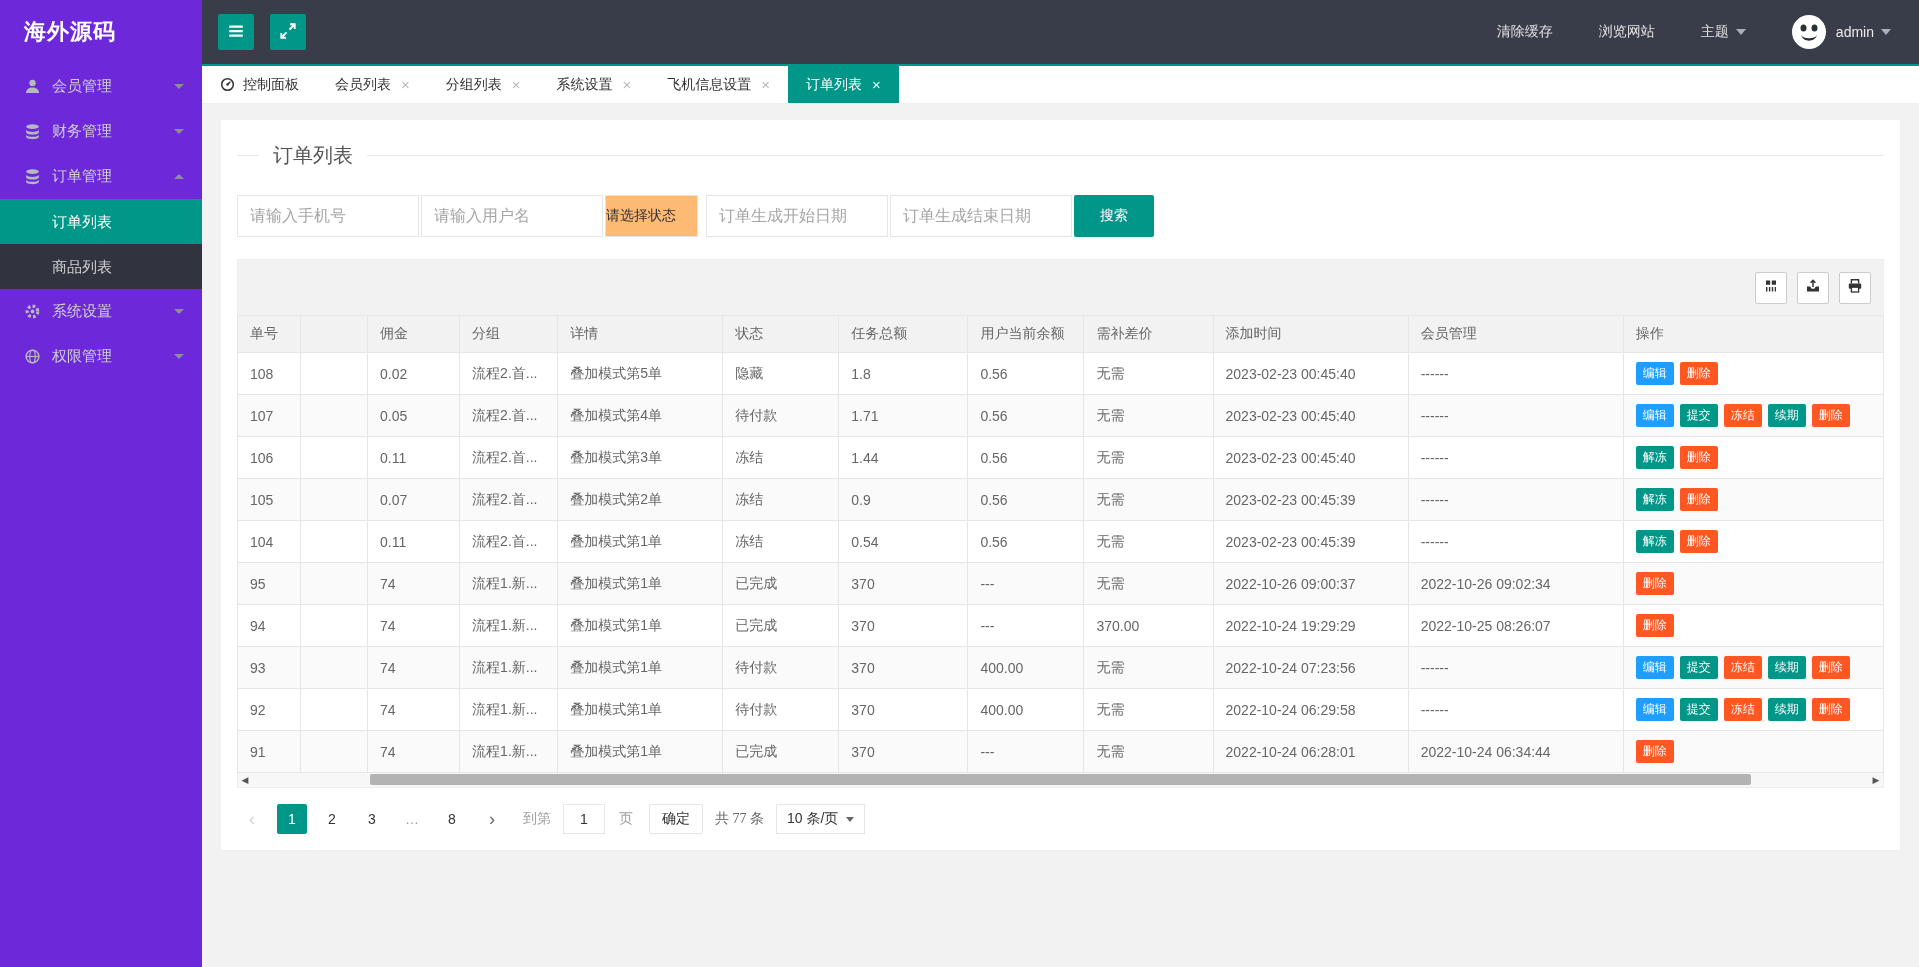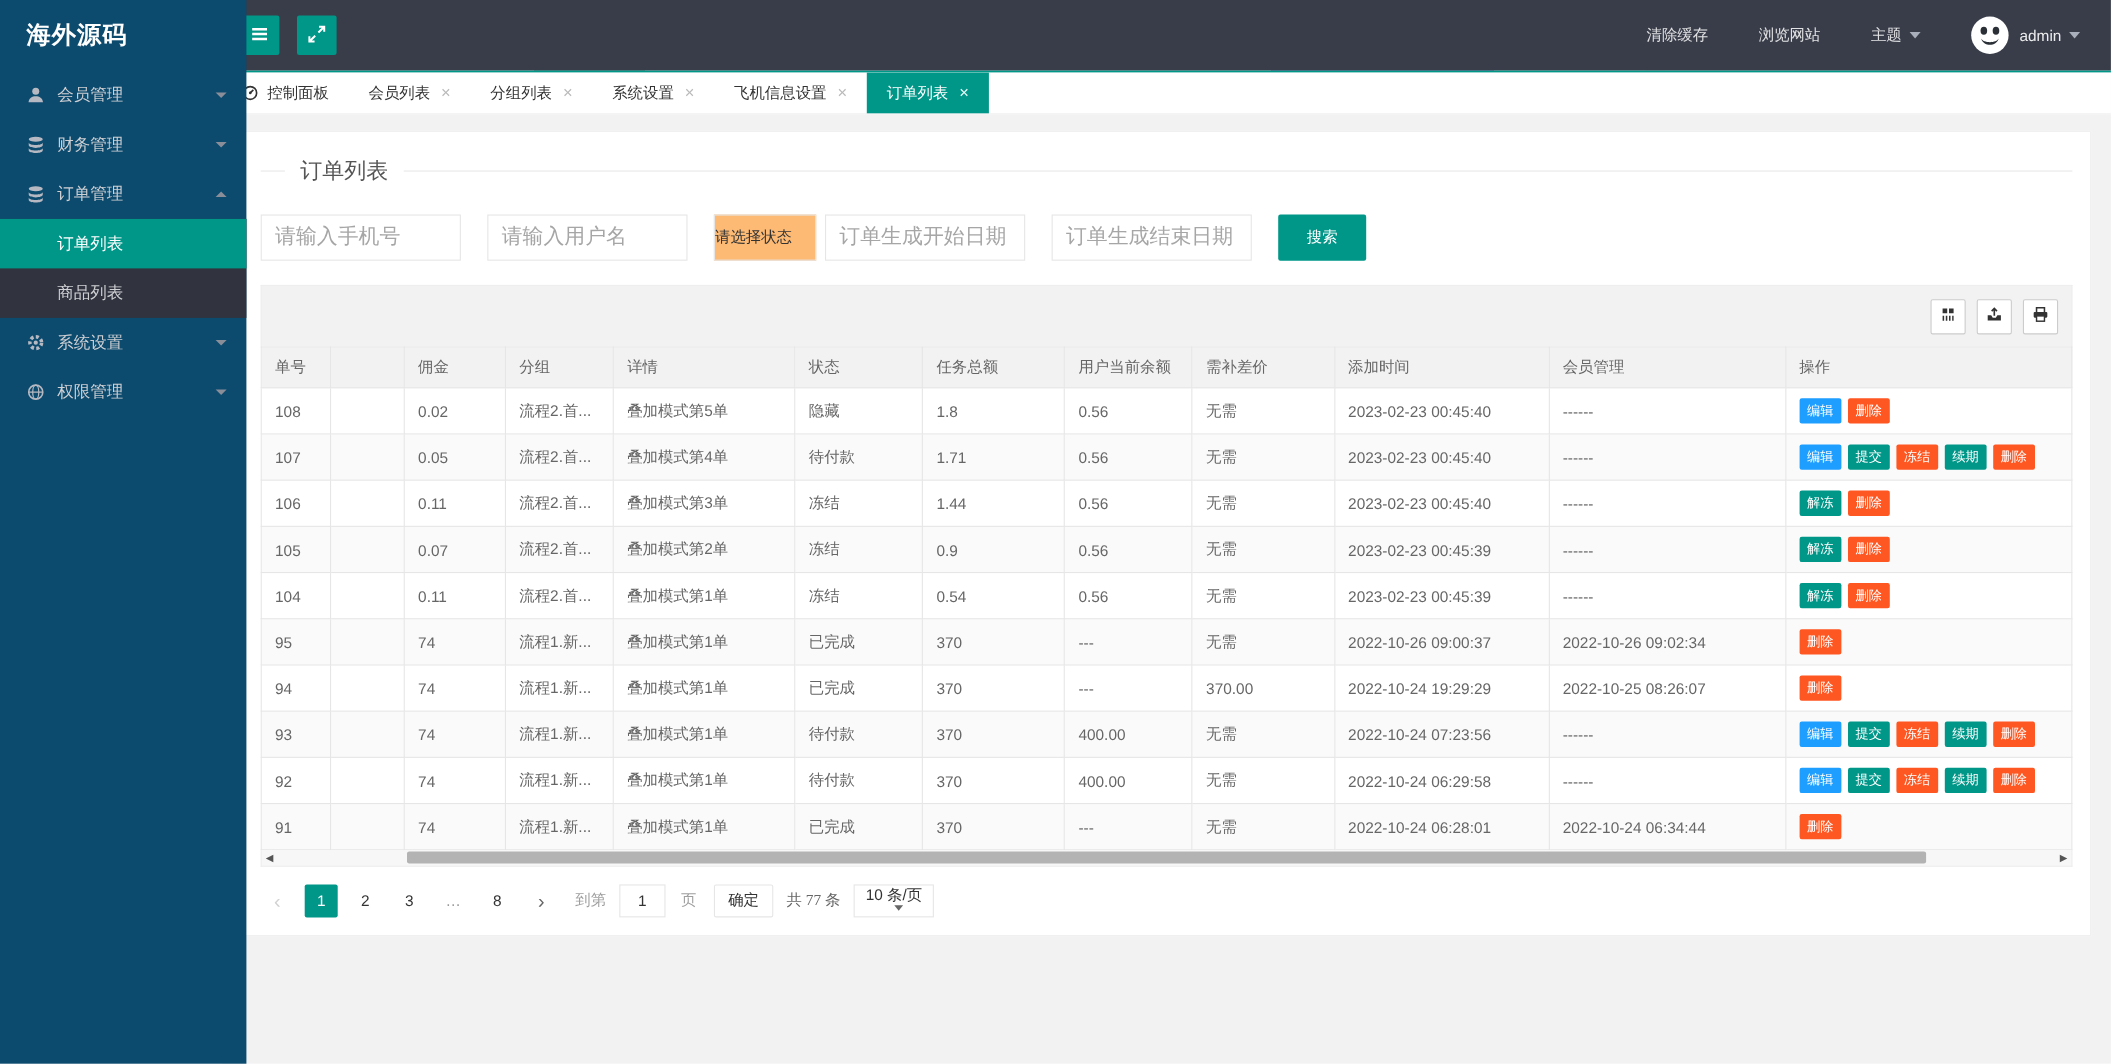--- a/index.html
+++ b/index.html
@@ -1,20 +1,20 @@
 <!DOCTYPE html>
 <html><head>
 <meta charset="utf-8">
 <style>
   * { box-sizing: border-box; margin: 0; padding: 0; }
   html,body { width:1919px; height:967px; overflow:hidden; }
   body { font-family:"Liberation Sans","DejaVu Sans",sans-serif; background:#f2f2f2; color:#666; font-size:14px; }
 
   
-  .sidebar { position:fixed; left:0; top:0; bottom:0; width:224px; background:#0c4a6e; z-index:10; }
+  .sidebar { position:fixed; left:0; top:0; bottom:0; width:202px; background:#6d28d9; z-index:10; }
   .logo { height:64px; line-height:64px; padding-left:24px; color:#fff; font-size:22px; font-weight:bold; letter-spacing:1px; }
   .menu-item { height:45px; display:flex; align-items:center; padding:0 18px 0 24px; color:#cfd0d3; cursor:pointer; font-size:15px; }
   .menu-item .mi-icon { width:17px; height:17px; margin-right:11px; color:#b6b9c1; flex:none; }
   .menu-item .mi-icon svg { width:100%; height:100%; display:block; }
   .menu-item .mi-label { flex:1; }
   .chev { width:0; height:0; border-left:5px solid transparent; border-right:5px solid transparent; }
   .chev.down { border-top:5px solid #8a8e99; }
   .chev.up { border-bottom:5px solid #8a8e99; }
   .submenu { background:#31343f; }
   .sub-item { height:45px; line-height:45px; padding-left:52px; color:#cfd0d3; cursor:pointer; font-size:15px; }
@@ -44,21 +44,21 @@
 
   .content { flex:1; overflow:hidden; }
   .card { margin:15px 18px; background:#fff; border:1px solid #f0f0f0; padding:16px; }
 
   .page-title { display:flex; align-items:center; margin:6px 0 4px; }
   .page-title .ln-s { width:22px; height:1px; background:#e8e8e8; margin-right:14px; }
   .page-title .ln-l { flex:1; height:1px; background:#e8e8e8; margin-left:14px; }
   .page-title h2 { font-size:20px; font-weight:normal; color:#555; }
 
   .filters { display:flex; margin-top:26px; }
-  .f-input { height:42px; width:182px; border:1px solid #e6e6e6; padding:0 12px; margin-right:24px; font-size:19px; color:#0f766e; outline:none; font-family:inherit; background:#fff; }
+  .f-input { height:42px; width:182px; border:1px solid #e6e6e6; padding:0 12px; margin-right:2px; font-size:16px; color:#0f766e; outline:none; font-family:inherit; background:#fff; }
   .f-input::placeholder { color:#a6a6a6; }
   .f-select { height:42px; width:93px; border:1px solid #e6e6e6; margin-right:8px; display:flex; align-items:center; justify-content:flex-start; color:#333; cursor:pointer; background:#fdba74; }
   .search-btn { height:42px; width:80px; background:#009688; color:#fff; border:none; border-radius:2px; font-size:14px; cursor:pointer; font-family:inherit; }
 
   .tool-strip { margin-top:22px; background:#f2f2f2; height:56px; display:flex; align-items:center; justify-content:flex-end; padding:0 12px; border:1px solid #eee; border-bottom:none; }
   .tool-btn { width:32px; height:32px; background:#fff; border:1px solid #ccc; border-radius:2px; margin-left:10px; display:flex; align-items:center; justify-content:center; color:#333; cursor:pointer; }
   .tool-btn svg { width:16px; height:16px; }
 
   table.grid { width:100%; border-collapse:collapse; table-layout:fixed; }
   .grid th { background:#f2f2f2; color:#666; font-weight:normal; text-align:left; padding:9px 12px; border:1px solid #e6e6e6; font-size:14px; height:37px; }
@@ -77,21 +77,21 @@
   .pager { display:flex; align-items:center; margin-top:16px; font-size:14px; }
   .pg-item { min-width:30px; height:30px; display:flex; align-items:center; justify-content:center; margin-right:10px; color:#333; cursor:pointer; border-radius:2px; padding:0 4px; }
   .pg-item.arrow { color:#d2d2d2; font-size:18px; }
   .pg-item.arrow.on { color:#666; }
   .pg-item.cur { background:#009688; color:#fff; cursor:default; }
   .pg-item.dots { color:#999; cursor:default; }
   .pg-label { color:#9f9f9f; margin:0 4px 0 6px; }
   .pg-input { width:42px; height:30px; border:1px solid #e6e6e6; text-align:center; font-size:14px; color:#333; margin:0 8px; outline:none; font-family:inherit; }
   .pg-btn { height:30px; padding:0 12px; background:#fff; border:1px solid #e6e6e6; border-radius:2px; color:#333; margin:0 12px; cursor:pointer; font-size:14px; font-family:inherit; }
   .pg-total { color:#666; margin-right:12px;font-family:Liberation Serif, serif; }
-  .pg-size { height:30px; border:1px solid #e6e6e6; display:flex; align-items:center; padding:0 10px; color:#333; cursor:pointer; background:#fff;flex-direction:column; }
+  .pg-size { height:30px; border:1px solid #e6e6e6; display:flex; align-items:center; padding:0 10px; color:#333; cursor:pointer; background:#fff; }
   .pg-size .caret { margin-left:8px; width:0; height:0; border-left:4px solid transparent; border-right:4px solid transparent; border-top:5px solid #666; }
 
   .footer { flex:none; height:30px; background:#fafafa; border-top:1px solid #eee; display:flex; align-items:center; justify-content:center; color:#999; font-size:13px; }
 </style>
 </head>
 <body>
 
 <aside class="sidebar">
   <div class="logo">海外源码</div>
   <nav id="sidebar-menu">

